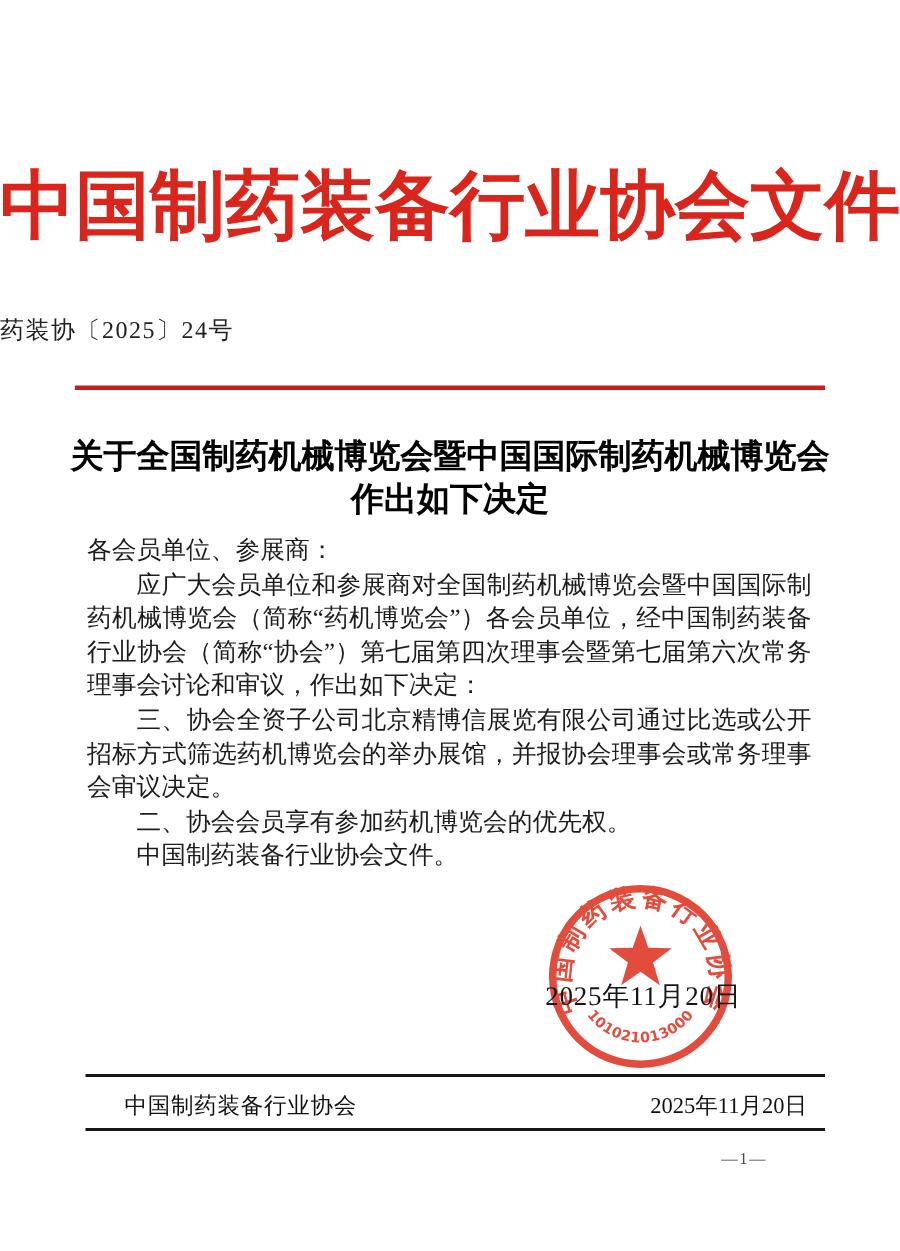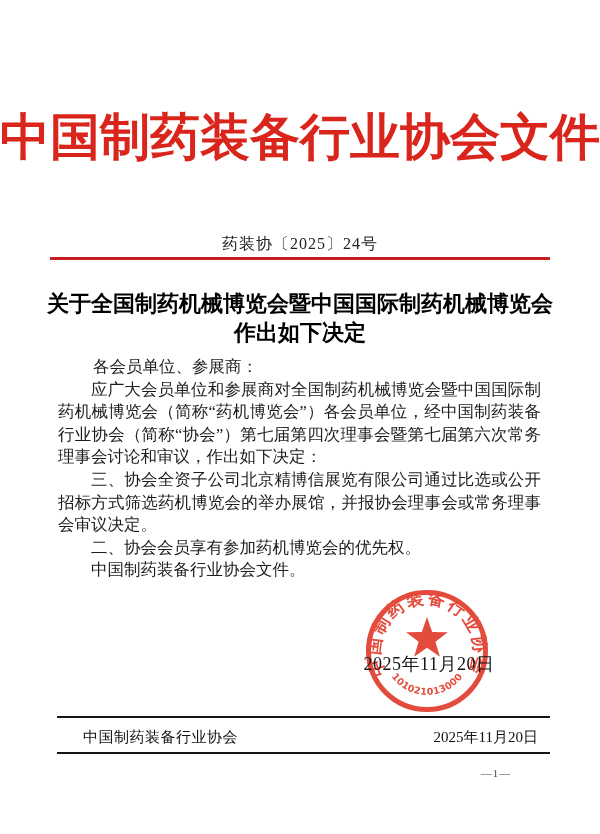--- a/index.html
+++ b/index.html
@@ -16,39 +16,39 @@
   }
   .page{position:absolute;inset:0;}
 
   .header-title{
     position:absolute;top:106px;left:0;width:600px;height:62px;
     text-align:center;line-height:62px;
     font-size:50px;font-weight:700;letter-spacing:0px;
     color:var(--header_red);white-space:nowrap;
   }
   .doc-number{
-    position:absolute;top:234px;left:0;width:600px;
-    text-align:center;font-size:16px;color:#222;letter-spacing:1px;
+    position:absolute;top:210px;left:0;width:600px;
+    font-size:16px;color:#222;letter-spacing:1px;
   }
   .red-rule{
     position:absolute;top:257px;left:50px;width:500px;height:3px;
     background:var(--rule_red);
   }
   .doc-title{
     position:absolute;top:290px;left:30px;width:540px;
     text-align:center;font-weight:700;font-size:22px;line-height:28.5px;
     color:#000;
   }
   .body-text{
     position:absolute;top:356px;left:58px;width:483px;
     font-size:16.5px;line-height:22.6px;text-align:justify;
     color:var(--ink);
   }
   .body-text p{margin:0;text-indent:2em;}
-  .body-text p.salutation{text-indent:0;margin-left:35px;}
+  .body-text p.salutation{text-indent:0;}
 
   .seal{
     position:absolute;left:365px;top:589px;width:124px;height:124px;
     opacity:.88;mix-blend-mode:multiply;pointer-events:none;
   }
   .seal text{fill:var(--seal_red);}
   .sign-date{
     position:absolute;top:652px;left:329px;width:200px;
     text-align:center;font-size:18px;color:#151515;letter-spacing:.5px;
   }

